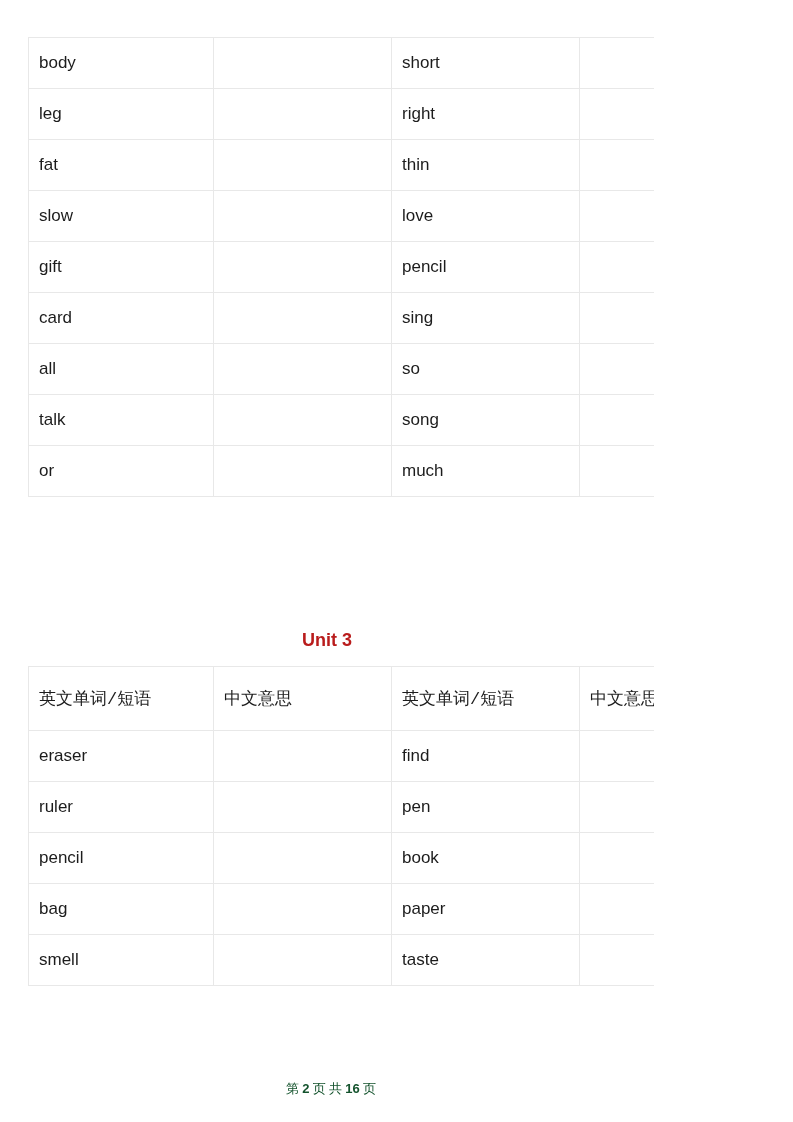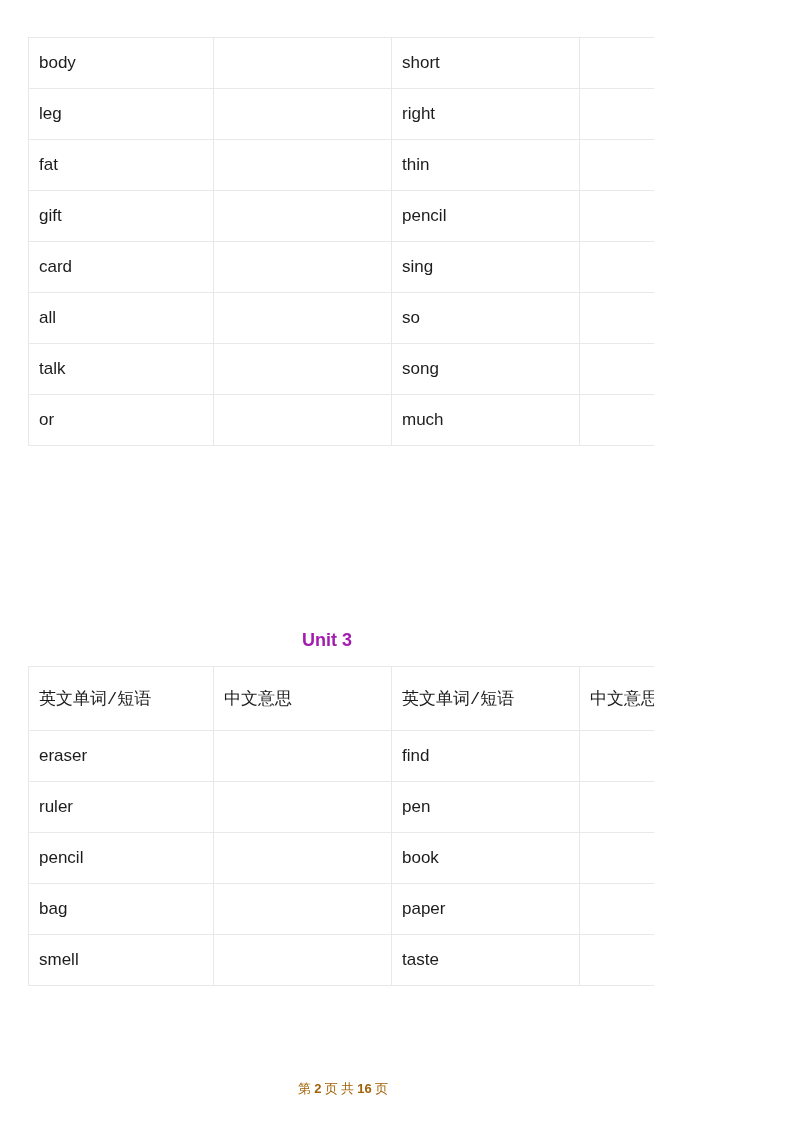--- a/index.html
+++ b/index.html
@@ -44,31 +44,31 @@
   .col-cn2 { width: 185px; }
   .unit-heading {
     position: absolute;
     top: 626px;
     left: 0;
     width: 100%;
     text-align: center;
     font-size: 18px;
     font-weight: 700;
     line-height: 28px;
-    color: #a21caf;
+    color: #b91c1c;
   }
   .page-footer {
     position: absolute;
     top: 1080px;
-    left: 16px;
+    left: 4px;
     width: 100%;
     text-align: center;
     font-family: "Liberation Serif", serif;
     font-size: 13px;
-    color: #a16207;
+    color: #14532d;
   }
   .page-footer .num { font-weight: 700; font-family: "Liberation Sans", sans-serif; }
 </style>
 </head>
 <body>
 
 <div class="page">
 
   <table class="vtable" id="table-continued">
     <colgroup>
@@ -87,20 +87,26 @@
       <tr>
         <td>leg</td>
         <td></td>
         <td>right</td>
         <td></td>
       </tr>
       <tr>
         <td>fat</td>
         <td></td>
         <td>thin</td>
+        <td></td>
+      </tr>
+      <tr>
+        <td>slow</td>
+        <td></td>
+        <td>love</td>
         <td></td>
       </tr>
       <tr>
         <td>gift</td>
         <td></td>
         <td>pencil</td>
         <td></td>
       </tr>
       <tr>
         <td>card</td>

